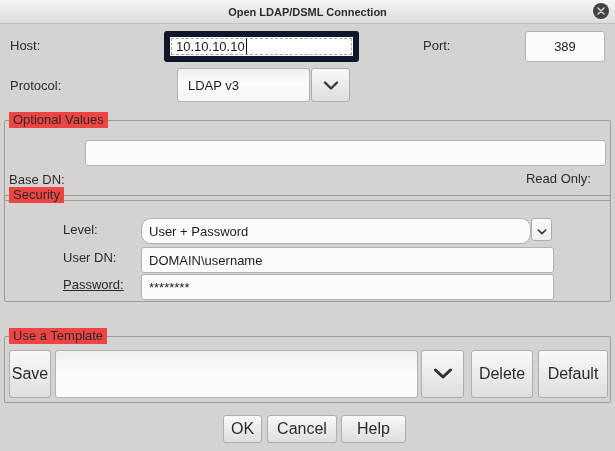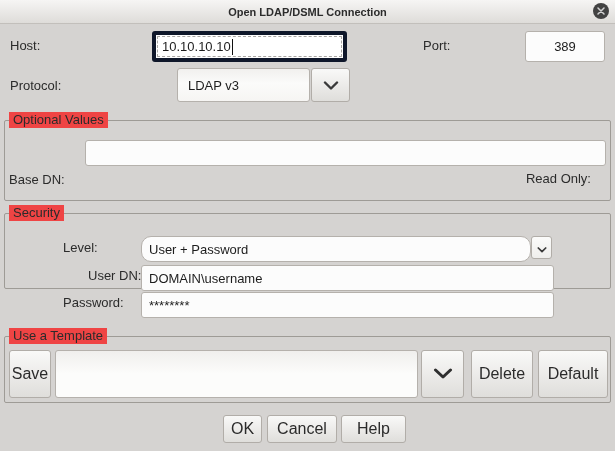--- a/index.html
+++ b/index.html
@@ -23,21 +23,21 @@
     display:flex; align-items:center; justify-content:center; cursor:pointer;
   }
   .lbl { position:absolute; line-height:16px; white-space:nowrap; }
   .entry {
     position:absolute; box-sizing:border-box;
     background:#fcfcfc; border:1px solid #b5b1ac; border-radius:3px;
     display:flex; align-items:center; padding:12px 7px;
     font-size:13px; color:#1d1d1d; white-space:pre;
   }
   .entry.focused {
-    border:4px solid #0f172a; background:#ffffff; padding:0 6px;
+    border:6px solid #0f172a; background:#ffffff; padding:0 6px;margin-left:12px;
   }
   .focus-dash {
     position:absolute; inset:1px; border:1px dashed #a9a7a4;
     border-radius:1px; pointer-events:none;
   }
   .caret { display:inline-block; width:1px; height:16px; background:#111; margin-left:1px; }
   .combo-field {
     position:absolute; box-sizing:border-box;
     background:linear-gradient(#f1f0ee, #fbfbfa 45%, #f6f5f3);
     border:1px solid #b5b1ac; border-radius:3px;
@@ -99,41 +99,41 @@
 
 <div class="group" style="left:4px; top:120px; width:607px; height:81px;">
   <span class="legend">Optional Values</span>
   <span class="lbl" style="left:4px; top:23px;margin-top:28px;">Base DN:</span>
   <div class="entry" style="left:80px; top:19px; width:521px; height:24px;">
     <span></span>
   </div>
   <span class="lbl" style="right:19px; top:50px;">Read Only:</span>
 </div>
 
-<div class="group" style="left:4px; top:213px; width:607px; height:76px;">
+<div class="group" style="left:4px; top:195px; width:607px; height:107px;">
   <span class="legend">Security</span>
 
   <span class="lbl" style="left:58px; top:26px;">Level:</span>
   <div class="entry" style="left:136px; top:22px; width:390px; height:23px;border-radius:10px;">
     <span>User + Password</span>
   </div>
   <button class="btn" style="left:526px; top:22px; width:21px; height:23px; background:linear-gradient(#fbfbfa,#efeeec);">
     <span class="chev">
       <svg width="10" height="6" viewBox="0 0 10 6">
           <path d="M1.3 1 L5 4.7 L8.7 1" fill="none" stroke="#3a3a3a" stroke-width="1.7" stroke-linecap="round" stroke-linejoin="round"></path>
         </svg>
     </span>
   </button>
 
-  <span class="lbl" style="left:58px; top:54px;margin-left:25px;">User DN:</span>
+  <span class="lbl" style="left:58px; top:54px;">User DN:</span>
   <div class="entry" style="left:136px; top:51px; width:413px; height:23px;">
     <span>DOMAIN\username</span>
   </div>
 
-  <span class="lbl" style="left:58px; top:81px;">Password:</span>
+  <span class="lbl" style="left:58px; top:81px;text-decoration:underline;">Password:</span>
   <div class="entry" style="left:136px; top:78px; width:413px; height:23px;">
     <span>********</span>
   </div>
 </div>
 
 <div class="group" style="left:4px; top:336px; width:607px; height:67px;">
   <span class="legend">Use a Template</span>
 
   <button class="btn" style="left:4px; top:13px; width:42px; height:48px;">
     <span>Save</span>

